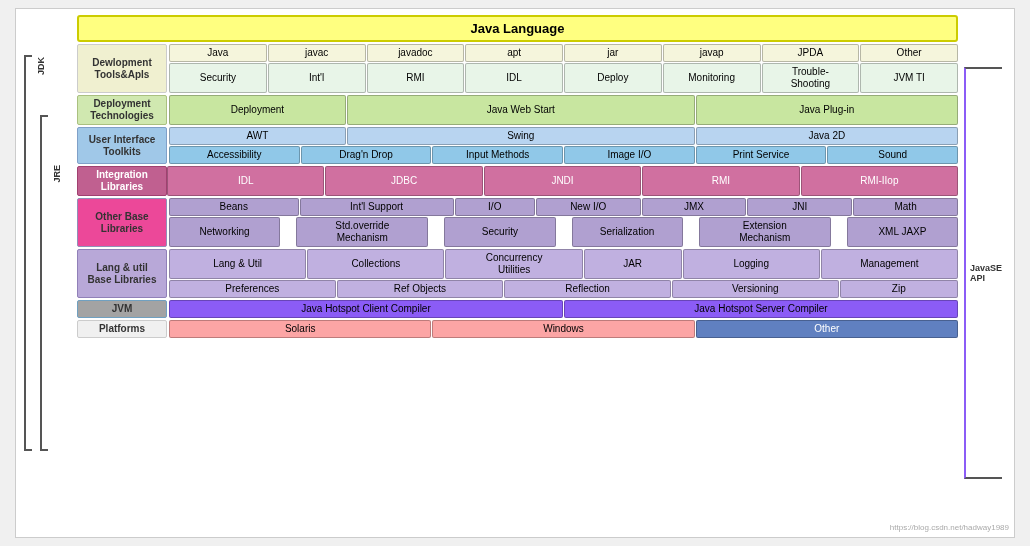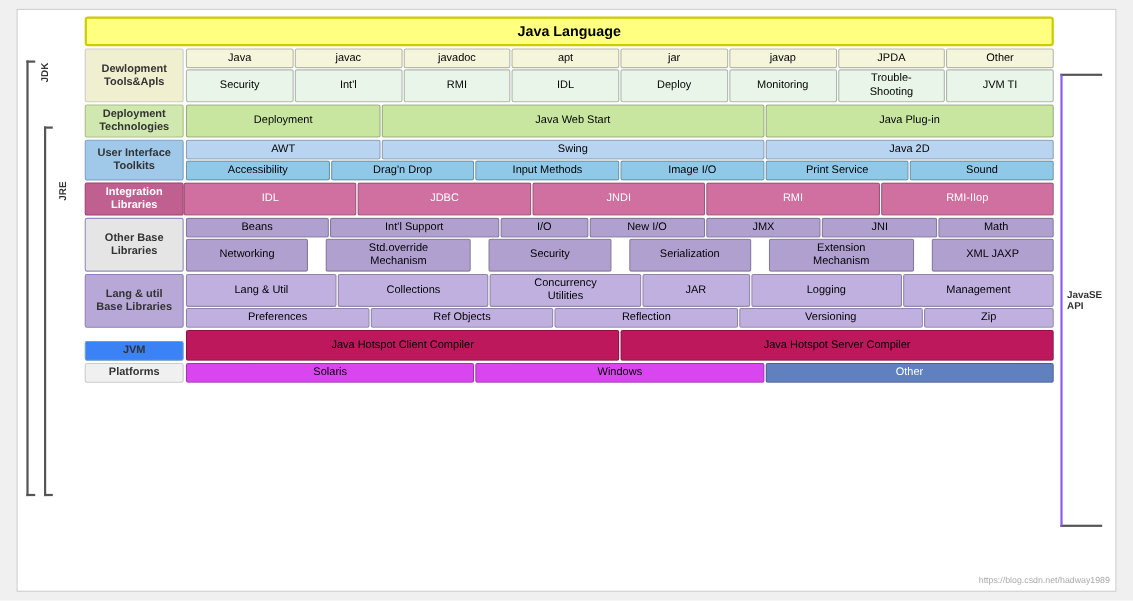--- a/index.html
+++ b/index.html
@@ -48,22 +48,22 @@
       border-radius: 2px;
     }
     .dev-tools-top { background: #f5f5dc; }
     .dev-tools-bot { background: #e8f5e8; }
     .deploy { background: #c8e6a0; }
     .ui-swing { background: #b8d4f0; }
     .ui-sub { background: #90c8e8; }
     .integ { background: #d070a0; color: white; }
     .other-base { background: #b0a0d0; }
     .lang-util { background: #c0b0e0; }
-    .jvm { background: #be185d; }
-    .platform { background: #d946ef; }
+    .jvm { background: #8b5cf6; }
+    .platform { background: #fca5a5; }
     .left-side {
       width: 55px;
       position: relative;
       flex-shrink: 0;
     }
     .right-side {
       width: 50px;
       position: relative;
       flex-shrink: 0;
       display: flex;
@@ -181,21 +181,21 @@
         <div style="flex:1; display:flex; gap:1px;">
           <div class="cell integ" style="flex:1;">IDL</div>
           <div class="cell integ" style="flex:1;">JDBC</div>
           <div class="cell integ" style="flex:1;">JNDI</div>
           <div class="cell integ" style="flex:1;">RMI</div>
           <div class="cell integ" style="flex:1;">RMI-IIop</div>
         </div>
       </div>
 
       <div style="display:flex; gap:2px; align-items:stretch;">
-        <div class="row-label" style="background:#e5e5e5; border:1px solid #9090b8; border-radius:2px;">
+        <div class="row-label" style="background:#ec4899; border:1px solid #9090b8; border-radius:2px;">
           <span style="white-space:pre-line;">Other Base
 Libraries</span>
         </div>
         <div style="flex:1; display:flex; flex-direction:column; gap:1px;">
           <div style="display:flex; gap:1px;">
             <div class="cell other-base" style="flex:1;">Beans</div>
             <div class="cell other-base" style="flex:1.2;">Int'l Support</div>
             <div class="cell other-base" style="flex:0.6;">I/O</div>
             <div class="cell other-base" style="flex:0.8;">New I/O</div>
             <div class="cell other-base" style="flex:0.8;">JMX</div>
@@ -234,21 +234,21 @@
             <div class="cell lang-util" style="flex:1;">Preferences</div>
             <div class="cell lang-util" style="flex:1;">Ref Objects</div>
             <div class="cell lang-util" style="flex:1;">Reflection</div>
             <div class="cell lang-util" style="flex:1;">Versioning</div>
             <div class="cell lang-util" style="flex:0.7;">Zip</div>
           </div>
         </div>
       </div>
 
       <div style="display:flex; gap:2px; align-items:stretch;">
-        <div class="row-label" style="background:#3b82f6; border:1px solid #70a0c0; border-radius:2px;margin-top:10px;">
+        <div class="row-label" style="background:#a3a3a3; border:1px solid #70a0c0; border-radius:2px;">
           <span>JVM</span>
         </div>
         <div style="flex:1; display:flex; gap:1px;">
           <div class="cell jvm" style="flex:1;">Java Hotspot Client Compiler</div>
           <div class="cell jvm" style="flex:1;">Java Hotspot Server Compiler</div>
         </div>
       </div>
 
       <div style="display:flex; gap:2px; align-items:stretch;">
         <div class="row-label" style="background:#f0f0f0; border:1px solid #ccc; border-radius:2px;">

